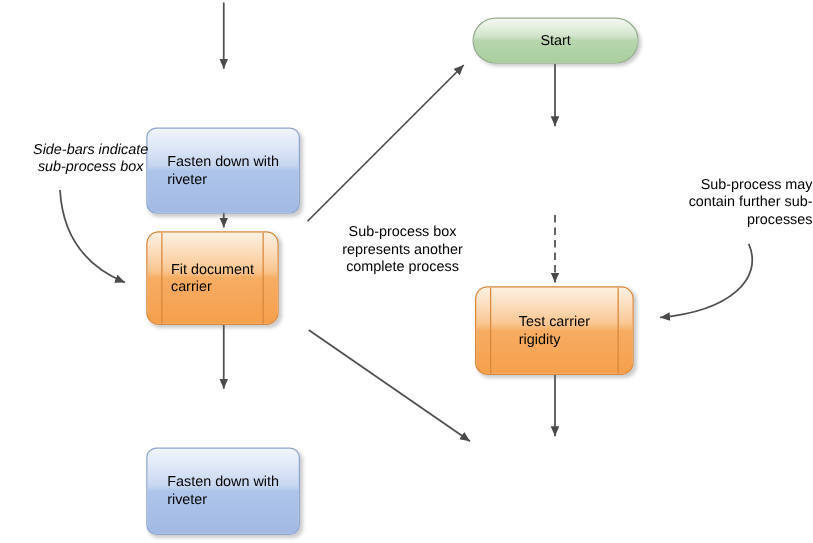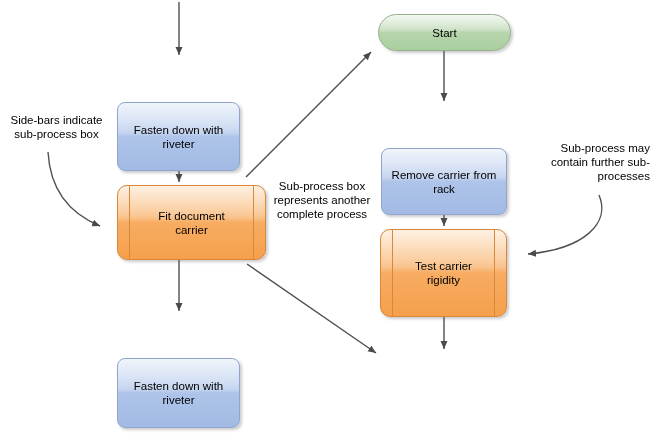--- a/index.html
+++ b/index.html
@@ -7,21 +7,21 @@
     position:relative;
     width:650px;height:434px;
     background:#ffffff;
     font-family:"Liberation Sans","DejaVu Sans",sans-serif;
     overflow:hidden;
   }
   #connectors{position:absolute;left:0;top:0;width:650px;height:434px;}
   .node{
     position:absolute;
     display:flex;align-items:center;justify-content:center;
-    text-align:center;
+    text-align:left;
     font-size:11.5px;line-height:14px;color:#000;
     white-space:pre-line;
     box-sizing:border-box;
     box-shadow:2px 2px 3px rgba(110,110,110,0.35);
   }
   .process{
     border:1px solid #8fa5ce;border-radius:8px;
     background-image:
       linear-gradient(180deg, rgba(255,255,255,0.78) 0%, rgba(255,255,255,0.30) 44%, rgba(255,255,255,0.04) 50%, rgba(255,255,255,0) 100%),
       linear-gradient(180deg, #bcd0ef 0%, #aac1e8 55%, #a2bae4 100%);
@@ -80,36 +80,34 @@
       <path d="M246,177 L371,52" marker-end="url(#ah)"></path>
       <path d="M247,264 L376,353" marker-end="url(#ah)"></path>
       <path d="M48,152 C50,187 66,212 100,226" marker-end="url(#ah)"></path>
       <path d="M599,195 C611,223 584,249 528,254" marker-end="url(#ah)"></path>
     </g>
   </svg>
 
   <div class="node process" style="left:117px;top:58px;width:123px;height:69px;">Fasten down with
 riveter</div>
 
-  <div class="node subprocess" style="left:117px;top:185px;width:149px;height:75px;">Fit document
+  <div class="node subprocess" style="left:117px;top:185px;width:106px;height:75px;">Fit document
 carrier</div>
 
   <div class="node process" style="left:117px;top:314px;width:123px;height:70px;">Fasten down with
 riveter</div>
 
   <div class="node terminator terminator-start" style="left:378px;top:14px;width:133px;height:37px;">Start</div>
 
-  <div class="node process" style="left:381px;top:104px;width:126px;height:67px;">Remove carrier from
-rack</div>
 
-  <div class="node subprocess" style="left:380px;top:229px;width:127px;height:88px;">Test carrier
+  <div class="node subprocess" style="left:380px;top:229px;width:127px;height:71px;">Test carrier
 rigidity</div>
 
 
-  <div class="annotation" style="left:0px;top:113px;width:113px;">Side-bars indicate
+  <div class="annotation" style="left:16px;top:113px;width:113px;font-style:italic;">Side-bars indicate
 sub-process box</div>
 
   <div class="annotation" style="left:260px;top:179px;width:124px;">Sub-process box
 represents another
 complete process</div>
 
   <div class="annotation" style="left:528px;top:141px;width:122px;text-align:right;">Sub-process may
 contain further sub-
 processes</div>
 

